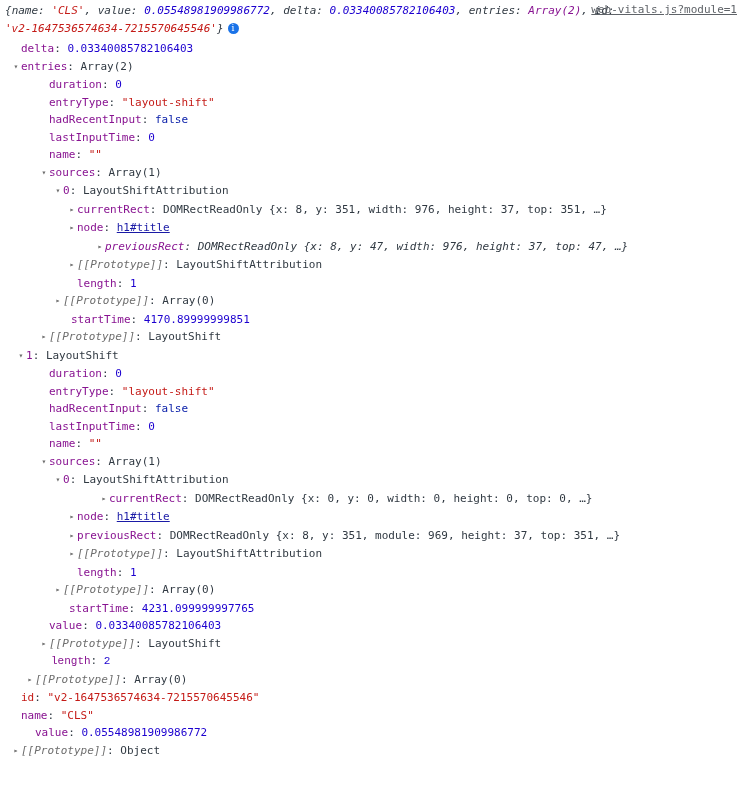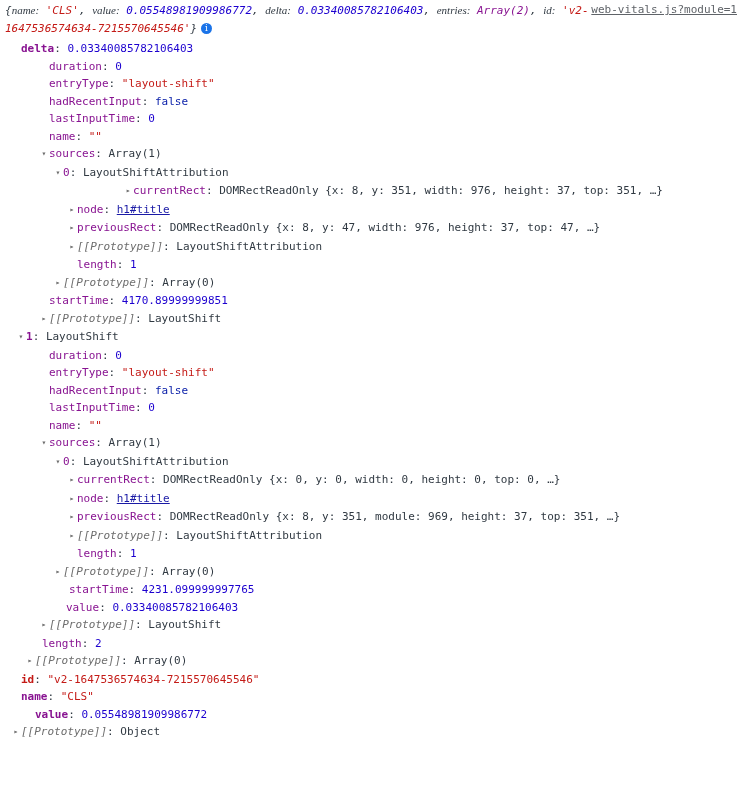--- a/index.html
+++ b/index.html
@@ -33,21 +33,21 @@
     cursor: pointer;
     white-space: nowrap;
   }
   .summary-line {
     padding: 2px 0 0 5px;
     margin-right: 110px;
     color: #c41a16;
     font-style: italic;
   }
   .summary-line .obj-brace { color: #303942; font-style: italic; }
-  .summary-line .key { color: #303942; font-style: italic; font-family: Liberation Serif, serif; }
+  .summary-line .key { color: #303942; font-style: italic; }
   .summary-line .strv { color: #c41a16; font-style: italic; }
   .summary-line .num { color: #1c00cf; font-style: italic; }
   .summary-line .arr { color: #881391; font-style: italic; }
   .summary-line .plain { color: #303942; font-style: italic; }
 
   .info-badge {
     display: inline-block;
     width: 11px; height: 11px;
     border-radius: 50%;
     background: #1a73e8;
@@ -87,68 +87,69 @@
   .pname-proto { color: #6e6e6e; font-style: italic; }
   .colon { color: #303942; }
   .val-num { color: #1c00cf; }
   .val-str { color: #c41a16; }
   .val-bool { color: #0d22aa; }
   .val-obj { color: #303942; }
   .val-class { color: #303942; }
   .val-node { color: #1a1aa6; }
   .val-proto { color: #303942; }
   .lenname { color: #881391; }
-  .bold { font-weight: bold; }
+  .bold { font-weight: normal; }
 </style>
 </head>
 <body>
 
 <div class="console-wrap">
 
   <a class="source-link" href="#">web-vitals.js?module=1</a>
 
   <div class="summary-line">
     <span class="obj-brace">{</span><span class="key">name:</span> <span class="strv">'CLS'</span><span class="plain">, </span><span class="key">value:</span> <span class="num">0.05548981909986772</span><span class="plain">, </span><span class="key">delta:</span> <span class="num">0.03340085782106403</span><span class="plain">, </span><span class="key">entries:</span> <span class="arr">Array(2)</span><span class="plain">, </span><span class="key">id:</span> <span class="strv">'v2-1647536574634-7215570645546'</span><span class="obj-brace">}</span><span class="info-badge">i</span>
   </div>
 
   <div class="tree" id="tree-root">
       <div class="row" style="padding-left: 11px;"><span class="arrow none"></span><span class="pname bold">delta</span><span class="colon">: </span><span class="val-num">0.03340085782106403</span></div>
+      <div class="row" style="padding-left: 11px;"><span class="arrow open"></span><span class="pname bold">entries</span><span class="colon">: </span><span class="val-class">Array(2)</span></div>
       <div class="row" style="padding-left: 39px;"><span class="arrow none"></span><span class="pname">duration</span><span class="colon">: </span><span class="val-num">0</span></div>
       <div class="row" style="padding-left: 39px;"><span class="arrow none"></span><span class="pname">entryType</span><span class="colon">: </span><span class="val-str">"layout-shift"</span></div>
       <div class="row" style="padding-left: 39px;"><span class="arrow none"></span><span class="pname">hadRecentInput</span><span class="colon">: </span><span class="val-bool">false</span></div>
       <div class="row" style="padding-left: 39px;"><span class="arrow none"></span><span class="pname">lastInputTime</span><span class="colon">: </span><span class="val-num">0</span></div>
       <div class="row" style="padding-left: 39px;"><span class="arrow none"></span><span class="pname">name</span><span class="colon">: </span><span class="val-str">""</span></div>
       <div class="row" style="padding-left: 39px;"><span class="arrow open"></span><span class="pname">sources</span><span class="colon">: </span><span class="val-class">Array(1)</span></div>
       <div class="row" style="padding-left: 53px;"><span class="arrow open"></span><span class="pname">0</span><span class="colon">: </span><span class="val-class">LayoutShiftAttribution</span></div>
-      <div class="row" style="padding-left: 45px; text-align: center;"><span class="arrow closed"></span><span class="pname">currentRect</span><span class="colon">: </span><span class="val-obj">DOMRectReadOnly {x: 8, y: 351, width: 976, height: 37, top: 351, …}</span></div>
+      <div class="row" style="padding-left: 67px;"><span class="arrow closed"></span><span class="pname">currentRect</span><span class="colon">: </span><span class="val-obj">DOMRectReadOnly {x: 8, y: 351, width: 976, height: 37, top: 351, …}</span></div>
       <div class="row" style="padding-left: 67px;"><span class="arrow closed"></span><span class="pname">node</span><span class="colon">: </span><span class="val-node" style="text-decoration: underline;">h1#title</span></div>
-      <div class="row" style="padding-left: 67px;"><span class="arrow closed"></span><span class="pname">previousRect</span><span class="colon">: </span><span class="val-obj">DOMRectReadOnly {x: 8, y: 47, width: 976, height: 37, top: 47, …}</span></div>
+      <div class="row" style="padding-left: 95px; font-style: italic;"><span class="arrow closed"></span><span class="pname">previousRect</span><span class="colon">: </span><span class="val-obj">DOMRectReadOnly {x: 8, y: 47, width: 976, height: 37, top: 47, …}</span></div>
       <div class="row" style="padding-left: 67px;"><span class="arrow closed"></span><span class="pname-proto">[[Prototype]]</span><span class="colon">: </span><span class="val-proto">LayoutShiftAttribution</span></div>
       <div class="row" style="padding-left: 67px;"><span class="arrow none"></span><span class="lenname">length</span><span class="colon">: </span><span class="val-num">1</span></div>
       <div class="row" style="padding-left: 53px;"><span class="arrow closed"></span><span class="pname-proto">[[Prototype]]</span><span class="colon">: </span><span class="val-proto">Array(0)</span></div>
-      <div class="row" style="padding-left: 39px;"><span class="arrow none"></span><span class="pname">startTime</span><span class="colon">: </span><span class="val-num">4170.89999999851</span></div>
+      <div class="row" style="padding-left: 61px;"><span class="arrow none"></span><span class="pname">startTime</span><span class="colon">: </span><span class="val-num">4170.89999999851</span></div>
       <div class="row" style="padding-left: 39px;"><span class="arrow closed"></span><span class="pname-proto">[[Prototype]]</span><span class="colon">: </span><span class="val-proto">LayoutShift</span></div>
       <div class="row" style="padding-left: 16px;"><span class="arrow open"></span><span class="pname bold">1</span><span class="colon">: </span><span class="val-class">LayoutShift</span></div>
       <div class="row" style="padding-left: 39px;"><span class="arrow none"></span><span class="pname">duration</span><span class="colon">: </span><span class="val-num">0</span></div>
       <div class="row" style="padding-left: 39px;"><span class="arrow none"></span><span class="pname">entryType</span><span class="colon">: </span><span class="val-str">"layout-shift"</span></div>
       <div class="row" style="padding-left: 39px;"><span class="arrow none"></span><span class="pname">hadRecentInput</span><span class="colon">: </span><span class="val-bool">false</span></div>
       <div class="row" style="padding-left: 39px;"><span class="arrow none"></span><span class="pname">lastInputTime</span><span class="colon">: </span><span class="val-num">0</span></div>
       <div class="row" style="padding-left: 39px;"><span class="arrow none"></span><span class="pname">name</span><span class="colon">: </span><span class="val-str">""</span></div>
       <div class="row" style="padding-left: 39px;"><span class="arrow open"></span><span class="pname">sources</span><span class="colon">: </span><span class="val-class">Array(1)</span></div>
       <div class="row" style="padding-left: 53px;"><span class="arrow open"></span><span class="pname">0</span><span class="colon">: </span><span class="val-class">LayoutShiftAttribution</span></div>
-      <div class="row" style="padding-left: 67px;"><span class="arrow closed"></span><span class="pname">currentRect</span><span class="colon">: </span><span class="val-obj">DOMRectReadOnly {x: 0, y: 0, width: 0, height: 0, top: 0, …}</span></div>
+      <div class="row" style="padding-left: 67px; margin-left: 32px;"><span class="arrow closed"></span><span class="pname">currentRect</span><span class="colon">: </span><span class="val-obj">DOMRectReadOnly {x: 0, y: 0, width: 0, height: 0, top: 0, …}</span></div>
       <div class="row" style="padding-left: 67px;"><span class="arrow closed"></span><span class="pname">node</span><span class="colon">: </span><span class="val-node" style="text-decoration: underline;">h1#title</span></div>
       <div class="row" style="padding-left: 67px;"><span class="arrow closed"></span><span class="pname">previousRect</span><span class="colon">: </span><span class="val-obj">DOMRectReadOnly {x: 8, y: 351, module: 969, height: 37, top: 351, …}</span></div>
       <div class="row" style="padding-left: 67px;"><span class="arrow closed"></span><span class="pname-proto">[[Prototype]]</span><span class="colon">: </span><span class="val-proto">LayoutShiftAttribution</span></div>
       <div class="row" style="padding-left: 67px;"><span class="arrow none"></span><span class="lenname">length</span><span class="colon">: </span><span class="val-num">1</span></div>
       <div class="row" style="padding-left: 53px;"><span class="arrow closed"></span><span class="pname-proto">[[Prototype]]</span><span class="colon">: </span><span class="val-proto">Array(0)</span></div>
       <div class="row" style="padding-left: 59px;"><span class="arrow none"></span><span class="pname">startTime</span><span class="colon">: </span><span class="val-num">4231.099999997765</span></div>
-      <div class="row" style="padding-left: 56px;"><span class="arrow none"></span><span class="pname">value</span><span class="colon">: </span><span class="val-num">0.03340085782106403</span></div>
+      <div class="row" style="padding-left: 39px;"><span class="arrow none"></span><span class="pname">value</span><span class="colon">: </span><span class="val-num">0.03340085782106403</span></div>
       <div class="row" style="padding-left: 39px;"><span class="arrow closed"></span><span class="pname-proto">[[Prototype]]</span><span class="colon">: </span><span class="val-proto">LayoutShift</span></div>
-      <div class="row" style="padding-left: 32px;"><span class="arrow none"></span><span class="lenname">length</span><span class="colon">: </span><span class="val-num">2</span></div>
+      <div class="row" style="padding-left: 41px; font-family: Liberation Mono, monospace;"><span class="arrow none"></span><span class="lenname">length</span><span class="colon">: </span><span class="val-num">2</span></div>
       <div class="row" style="padding-left: 25px;"><span class="arrow closed"></span><span class="pname-proto">[[Prototype]]</span><span class="colon">: </span><span class="val-proto">Array(0)</span></div>
       <div class="row" style="padding-left: 11px;"><span class="arrow none"></span><span class="pname bold" style="color: rgb(196, 26, 22);">id</span><span class="colon">: </span><span class="val-str">"v2-1647536574634-7215570645546"</span></div>
       <div class="row" style="padding-left: 11px;"><span class="arrow none"></span><span class="pname bold">name</span><span class="colon">: </span><span class="val-str">"CLS"</span></div>
       <div class="row" style="padding-left: 25px;"><span class="arrow none"></span><span class="pname bold">value</span><span class="colon">: </span><span class="val-num">0.05548981909986772</span></div>
       <div class="row" style="padding-left: 11px;"><span class="arrow closed"></span><span class="pname-proto">[[Prototype]]</span><span class="colon">: </span><span class="val-proto">Object</span></div>
     </div>
 
 </div>
 
 </body></html>

